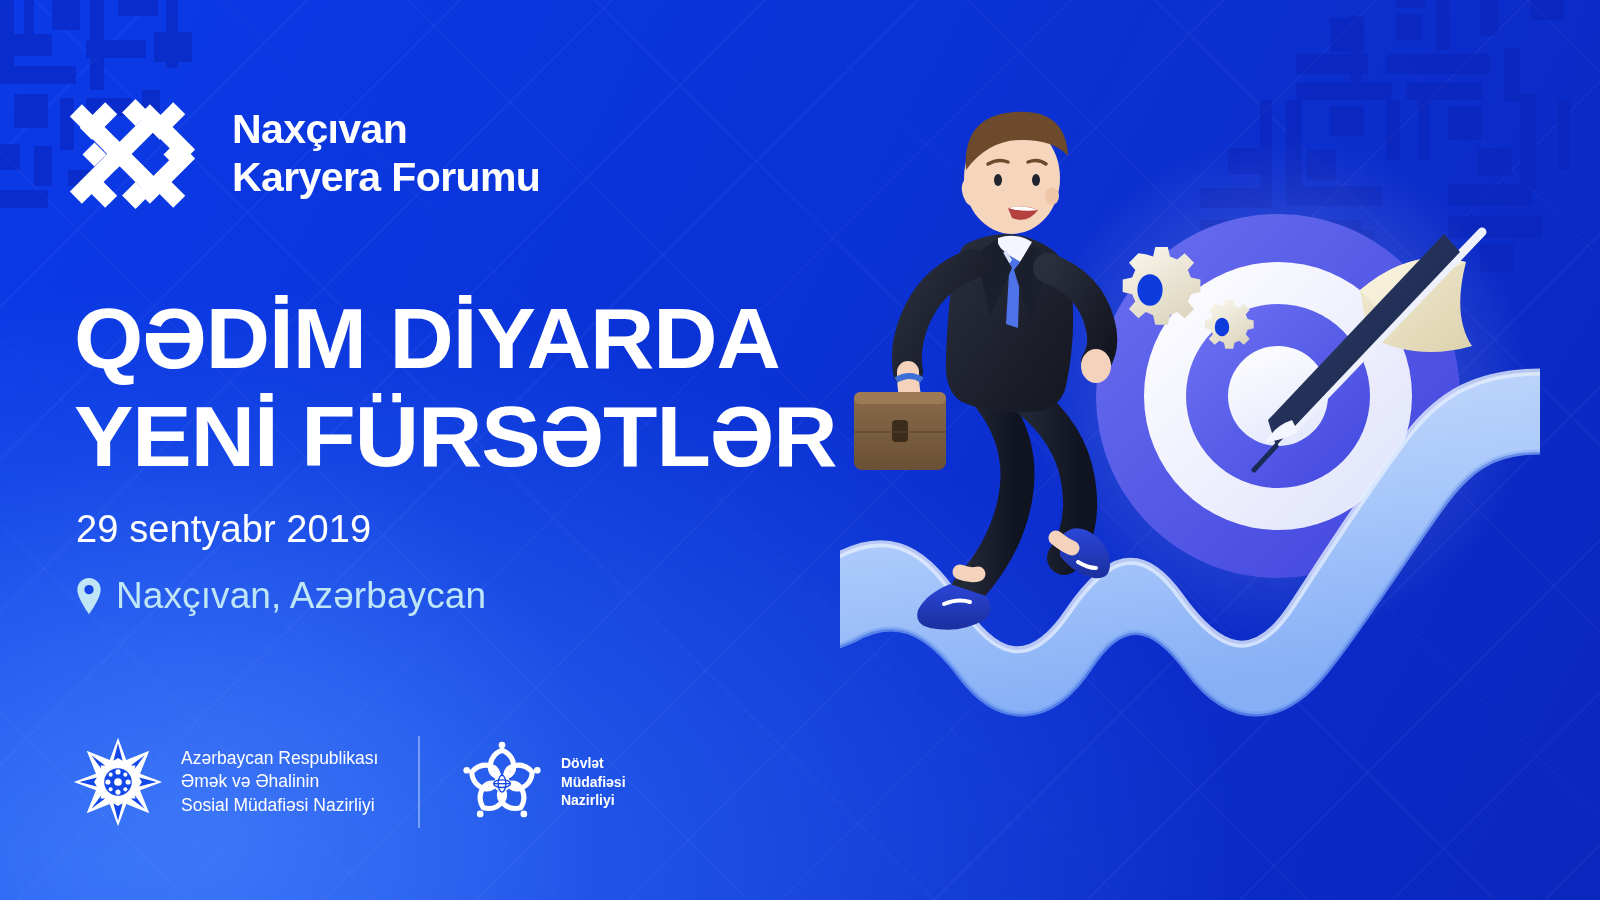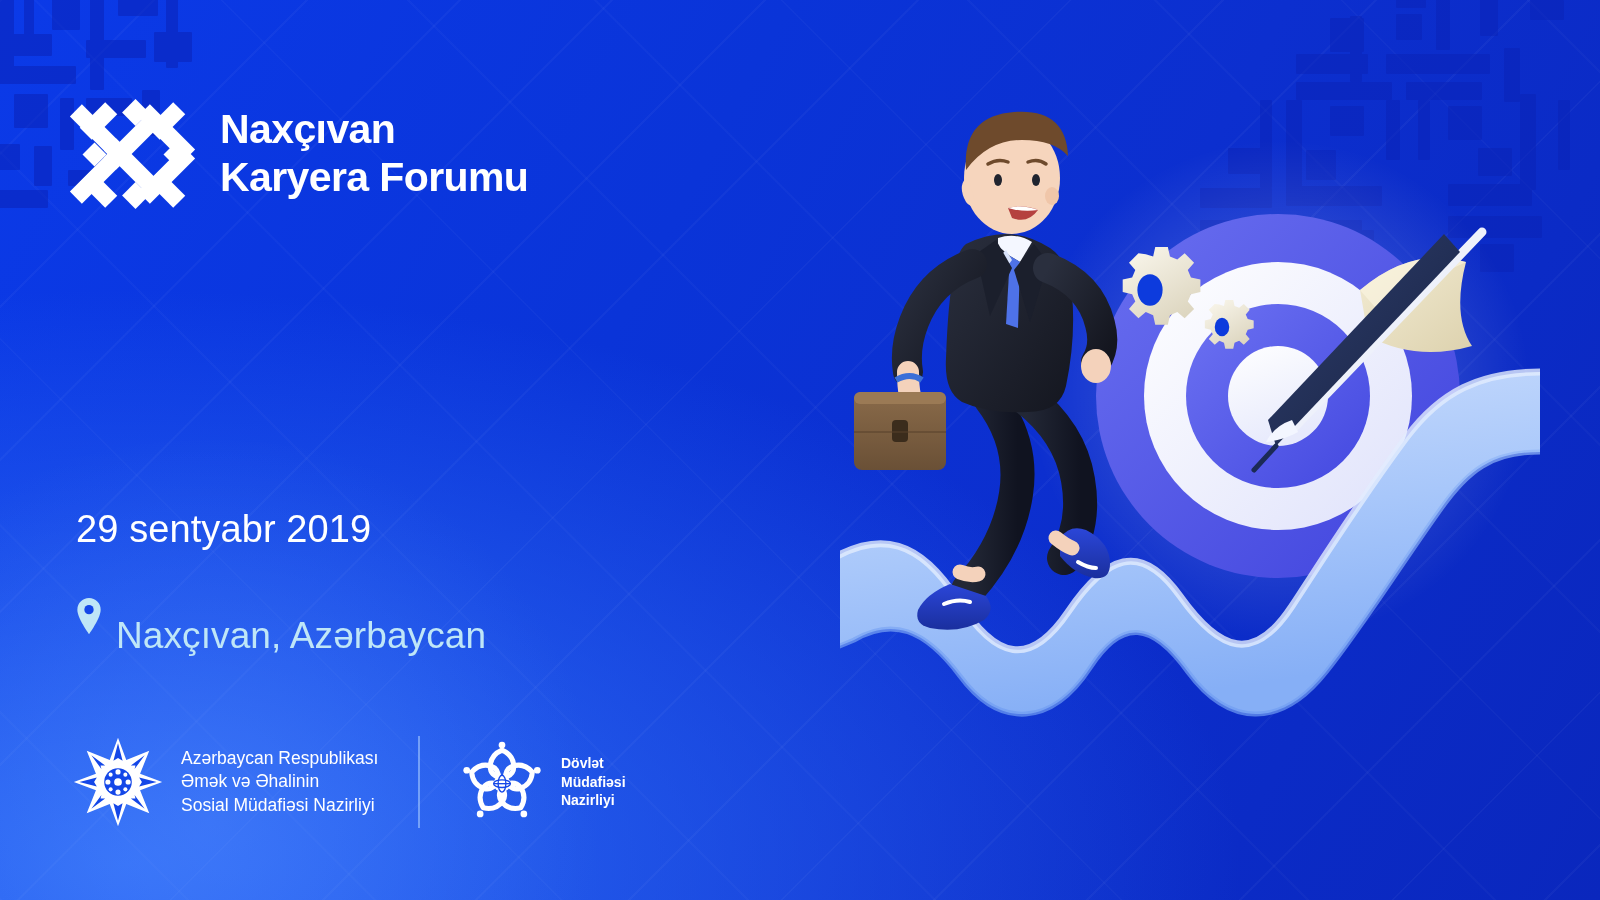--- a/index.html
+++ b/index.html
@@ -45,21 +45,21 @@
   }
 
   
   .header { position:absolute; left:76px; top:95px; display:flex; align-items:center; gap:26px; }
   .logomark { position:relative; width:118px; height:118px; flex:none; }
   .logomark i { position:absolute; background:#fff; display:block; }
 
   .wordmark { display:flex; flex-direction:column; gap:2px; }
   .wordmark span {
     color:#fff; font-size:41px; font-weight:bold;
-    letter-spacing:-.6px; line-height:1.12;
+    letter-spacing:-.6px; line-height:1.12;margin-left:12px;
   }
 
   
   .headline { position:absolute; left:74px; top:296px; }
   .headline .line {
     display:block;
     color:#fff;
     font-size:86px;
     font-weight:bold;
     line-height:.98;
@@ -72,21 +72,21 @@
 
   .date {
     position:absolute; left:76px; top:508px;
     color:#fff; font-size:38px; font-weight:normal; letter-spacing:.1px;
   }
   .location {
     position:absolute; left:76px; top:575px;
     display:flex; align-items:center; gap:14px;
   }
   .pin { width:26px; height:36px; flex:none; display:block; }
-  .location .loc-text { color:#bfe6f7; font-size:37px; letter-spacing:.1px;margin-top:40px; }
+  .location .loc-text { color:#bfe6f7; font-size:37px; letter-spacing:.1px; }
 
   
   .footer { position:absolute; left:72px; bottom:72px; display:flex; align-items:center; }
   .org { display:flex; align-items:center; gap:17px; }
   .org-emblem { flex:none; display:block; }
   .org-text { display:flex; flex-direction:column;justify-content:center; }
   .org-text span { color:#fff; font-size:17.5px; line-height:1.33; white-space:nowrap; }
   .org.agency .org-text span { font-weight:bold; font-size:14px; line-height:1.34; }
   .divider { width:1.5px; height:92px; background:rgba(175,210,255,.55); margin:0 40px; flex:none; }
 
@@ -180,20 +180,24 @@
       <i style="width:19px;height:19px;left:50px;top:91px; transform:rotate(45deg);"></i>
       <i style="width:17px;height:17px;left:10px;top:51px; transform:rotate(45deg);"></i>
       <i style="width:17px;height:17px;left:91px;top:51px; transform:rotate(45deg);"></i>
     </div>
     <div class="wordmark">
       <span>Naxçıvan</span>
       <span>Karyera Forumu</span>
     </div>
   </div>
 
+  <div class="headline">
+    <span class="line">QƏDİM DİYARDA</span>
+    <span class="line">YENİ FÜRSƏTLƏR</span>
+  </div>
 
   <div class="date">29 sentyabr 2019</div>
 
   <div class="location">
     <svg class="pin" viewBox="0 0 24 34">
       <path d="M12 0C5.9 0 1 4.9 1 11c0 8 11 23 11 23s11-15 11-23c0-6.1-4.9-11-11-11z" fill="#bfe6f7"></path>
       <circle cx="12" cy="11" r="4.4" fill="#1447e8"></circle>
     </svg>
     <span class="loc-text">Naxçıvan, Azərbaycan</span>
   </div>

